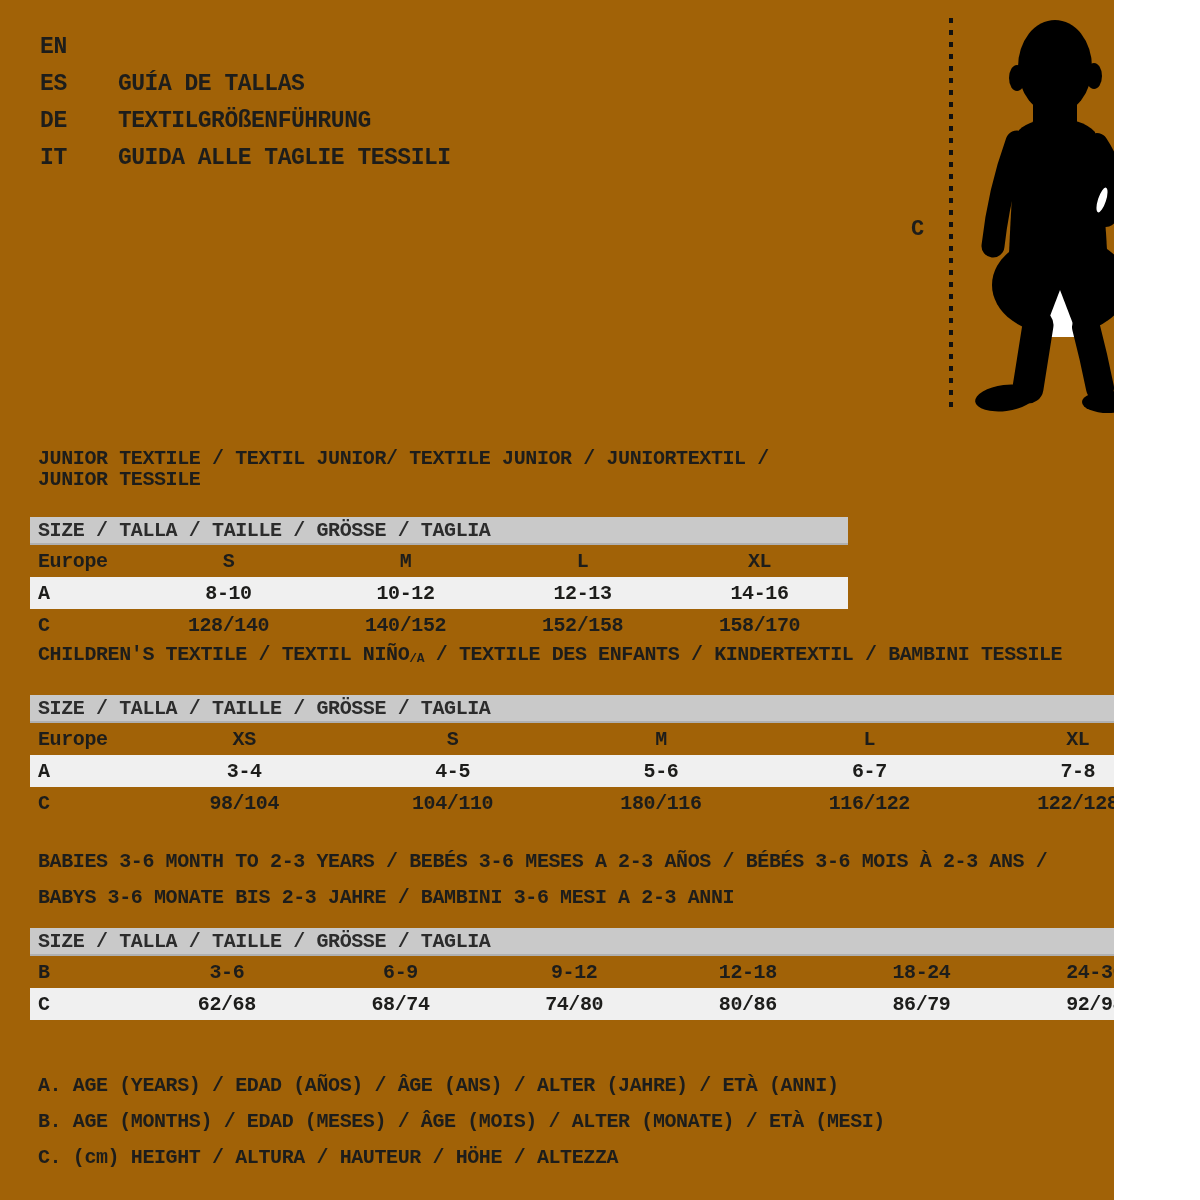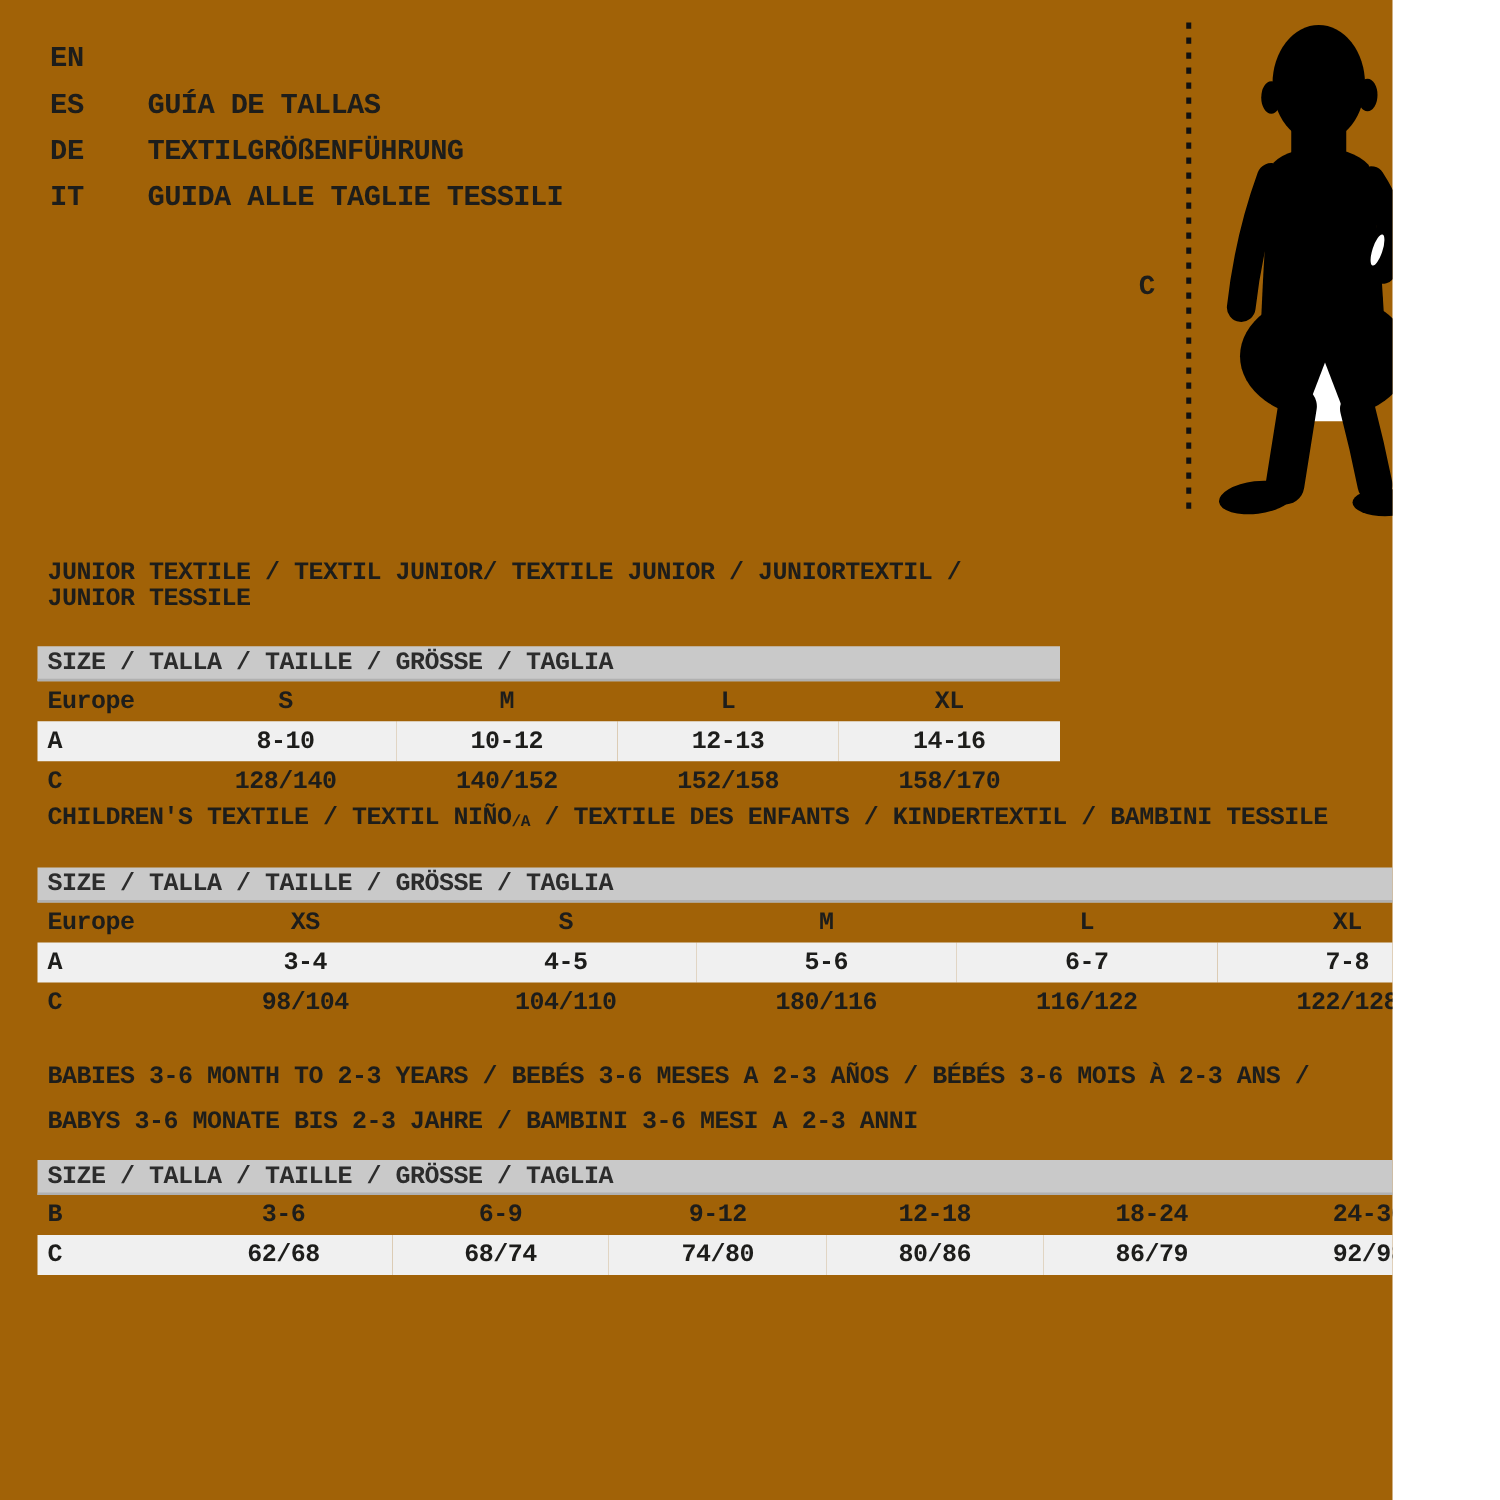--- a/index.html
+++ b/index.html
@@ -235,14 +235,19 @@
           <td>68/74</td>
           <td>74/80</td>
           <td>80/86</td>
           <td>86/79</td>
           <td>92/98</td>
         </tr>
       </tbody>
     </table>
   </div>
 
+  <div class="legend">
+    <div class="legend-row">A. AGE (YEARS) / EDAD (AÑOS) / ÂGE (ANS) / ALTER (JAHRE) / ETÀ (ANNI)</div>
+    <div class="legend-row">B. AGE (MONTHS) / EDAD (MESES) / ÂGE (MOIS) / ALTER (MONATE) / ETÀ (MESI)</div>
+    <div class="legend-row">C. (cm) HEIGHT / ALTURA / HAUTEUR / HÖHE / ALTEZZA</div>
+  </div>
 
 </div>
 
 </body></html>

